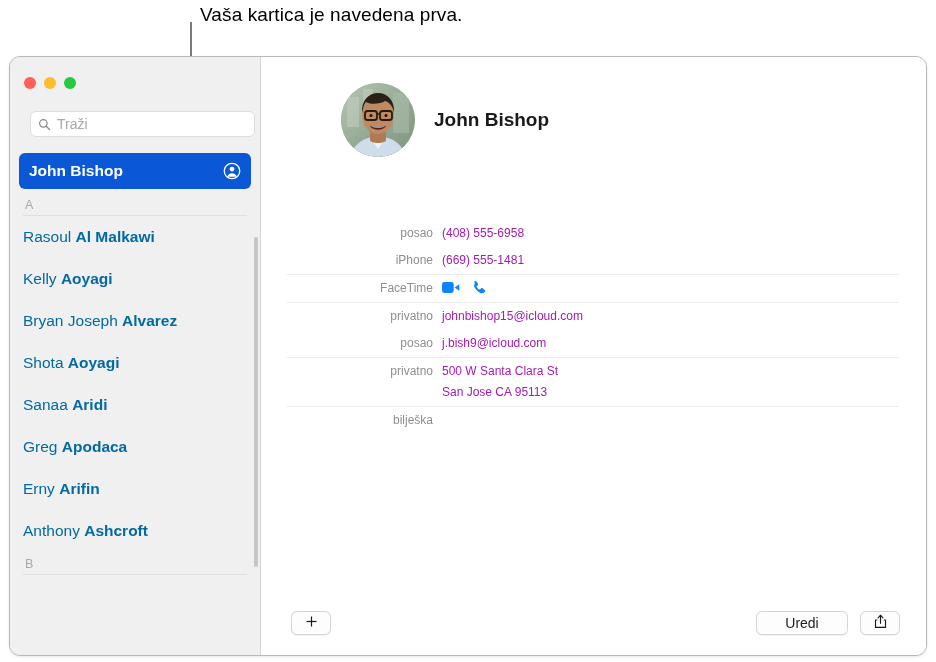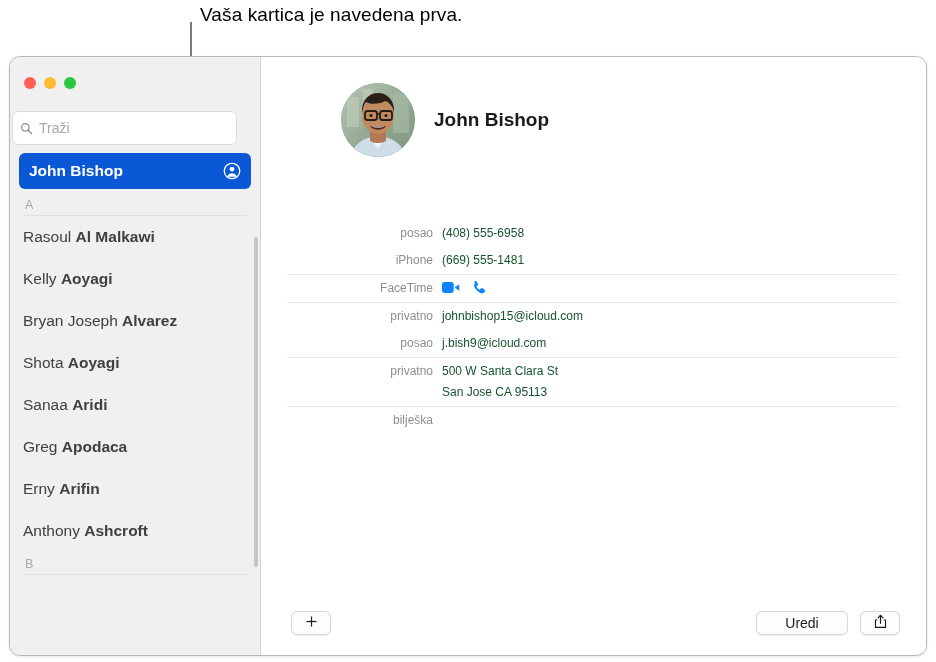--- a/index.html
+++ b/index.html
@@ -53,22 +53,22 @@
     left: 14px; top: 20px;
     display: flex; gap: 8px;
   }
   .tl { width: 12px; height: 12px; border-radius: 50%; }
   .tl-close { background: #ff5f57; }
   .tl-min   { background: #febc2e; }
   .tl-max   { background: #28c840; }
 
   #search-field {
     position: absolute;
-    left: 2px; top: 54px;
-    width: 225px; height: 34px;
+    left: 20px; top: 54px;
+    width: 225px; height: 26px;
     background: #ffffff;
     border: 1px solid #dcdcdc;
     border-radius: 6px;
     display: flex;
     align-items: center;
     padding: 4px 7px;
     gap: 6px;
   }
   #search-field .mag { flex: 0 0 auto; display: flex; }
   #search-placeholder {
@@ -90,21 +90,21 @@
     margin: 0 13px 0 13px;
     padding-left: 2px;
   }
   .section-header.first { margin-top: 9px; }
   .row {
     height: 42px;
     display: flex;
     align-items: center;
     padding: 0 13px;
     font-size: 15.5px;
-    color: #404040;
+    color: #0369a1;
   }
   .row .nm { white-space: nowrap; }
   .row .nm b { font-weight: 700; }
   .row.selected {
     margin: 4px 9px 4px 9px;
     height: 36px;
     padding: 0 10px;
     background: #0a58d6;
     border-radius: 6px;
     color: #ffffff;
@@ -163,21 +163,21 @@
   }
   .f-label {
     width: 155px;
     text-align: right;
     color: #8e8e8e;
     padding-right: 9px;
     flex: 0 0 155px;
     line-height: 21px;
   }
   .f-value {
-    color: #14532d;
+    color: #a21caf;
     line-height: 21px;
     white-space: pre-line;
   }
   .f-icons { display: flex; gap: 11px; align-items: center; padding-top: 2px; }
 
   
   #bottom-bar {
     position: absolute;
     left: 0; right: 0; bottom: 0;
     height: 56px;

